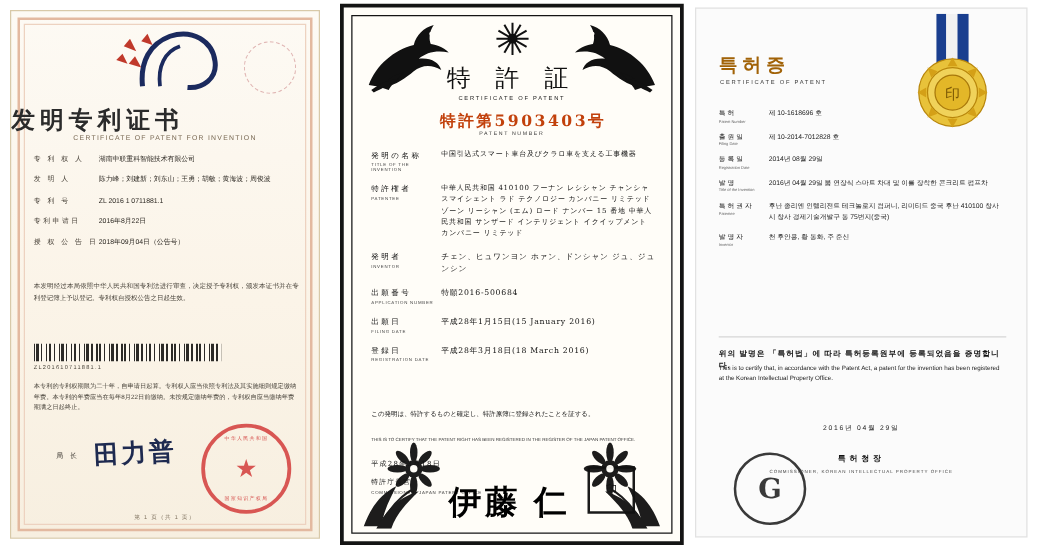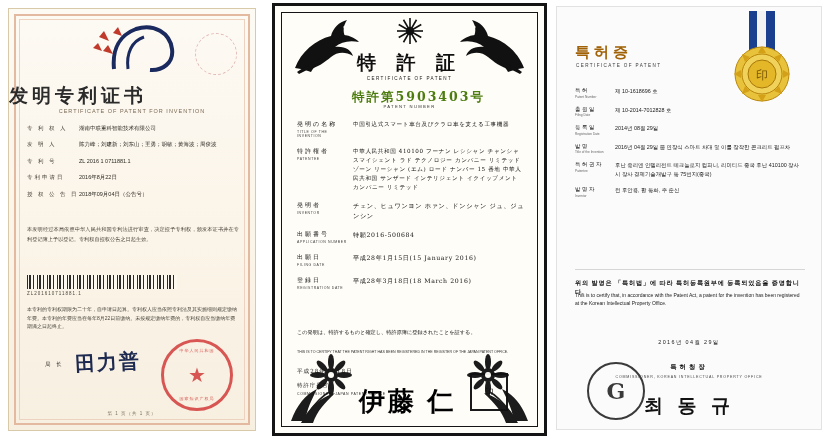--- a/index.html
+++ b/index.html
@@ -242,40 +242,40 @@
   }
   .jp-title {
     position: absolute;
     left: 0; right: 0;
     top: 44px;
     text-align: center;
     font-family: "DejaVu Serif", serif;
     font-size: 19px;
     letter-spacing: 7px;
     color: #101010;
-    font-weight: bold;
+    font-weight: normal;
   }
   .jp-title-en {
     position: absolute;
     left: 0; right: 0;
     top: 70px;
     text-align: center;
     font-size: 4.6px;
     letter-spacing: 1.4px;
     color: #222;
   }
   .jp-patno {
     position: absolute;
     left: 0; right: 0;
     top: 83px;
     text-align: center;
     font-family: "DejaVu Serif", serif;
     font-size: 12.5px;
     letter-spacing: 2px;
-    color: #4d7c0f;
+    color: #c2410c;
     font-weight: bold;
     margin-left: 18px;
   }
   .jp-patno-en {
     position: absolute;
     left: 0; right: 0;
     top: 98px;
     text-align: center;
     font-size: 4.2px;
     letter-spacing: 1.3px;
@@ -852,16 +852,15 @@
     <div class="kr-statement-en">This is to certify that, in accordance with the Patent Act, a patent for the invention has been registered at the Korean Intellectual Property Office.</div>
     <div class="kr-date">2016년 04월 29일</div>
 
     <div class="kr-office-seal">
       <span class="mark">G</span>
     </div>
 
     <div class="kr-commissioner">특허청장</div>
     <div class="kr-commissioner-en">COMMISSIONER,
 KOREAN INTELLECTUAL PROPERTY OFFICE</div>
-    <div class="kr-sign">최 동 규</div>
   </div>
 
 </div>
 
 </body></html>

